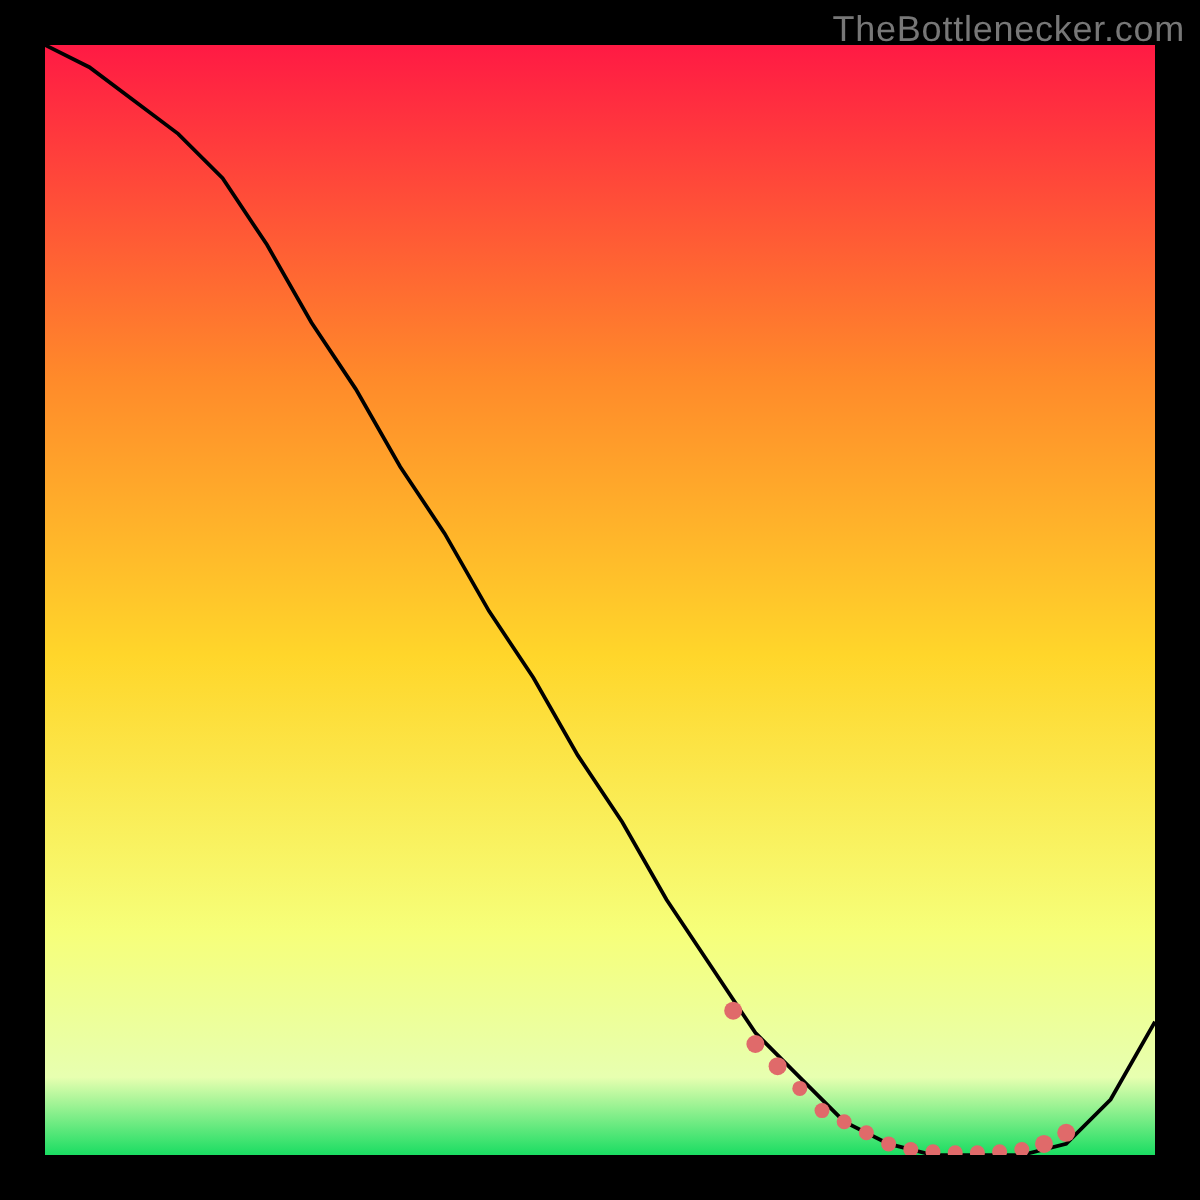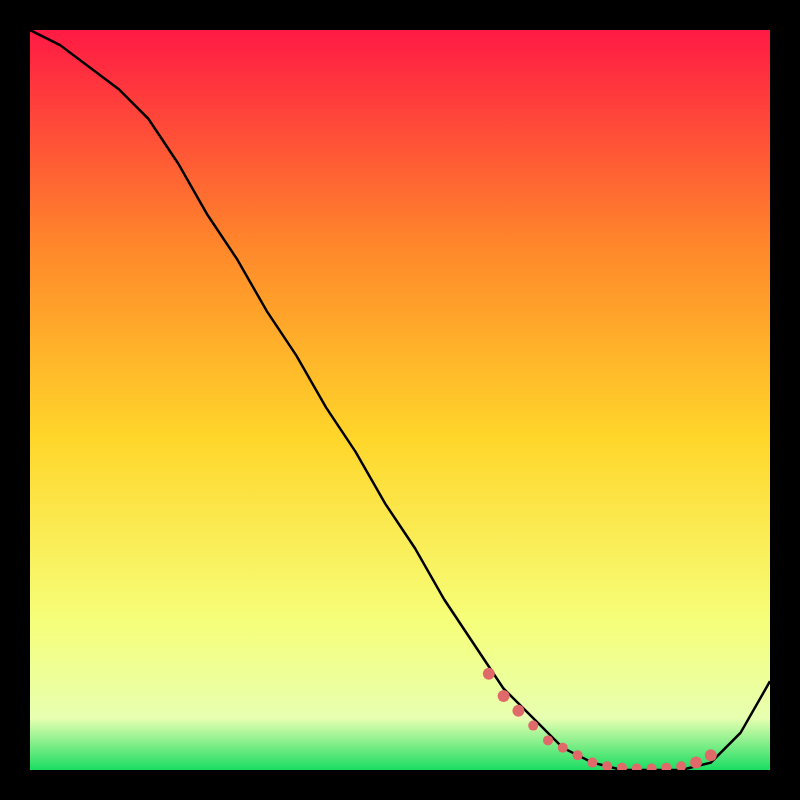--- a/index.html
+++ b/index.html
@@ -33,20 +33,21 @@
     top: 30px;
     width: 740px;
     height: 740px;
   }
   svg { display:block; }
 </style>
 </head>
 <body>
 
 <div class="stage">
+  <div class="watermark">TheBottlenecker.com</div>
 
   <div class="plot">
     <svg id="chart-svg" width="740" height="740" viewBox="0 0 740 740">
       <defs>
         <linearGradient id="bg-grad" x1="0" y1="0" x2="0" y2="1">
           <stop id="g0" offset="0%" stop-color="#ff1a44"></stop>
           <stop id="g1" offset="30%" stop-color="#ff8a2a"></stop>
           <stop id="g2" offset="55%" stop-color="#ffd62a"></stop>
           <stop id="g3" offset="80%" stop-color="#f6ff7a"></stop>
           <stop id="g4" offset="93%" stop-color="#e7ffb0"></stop>

